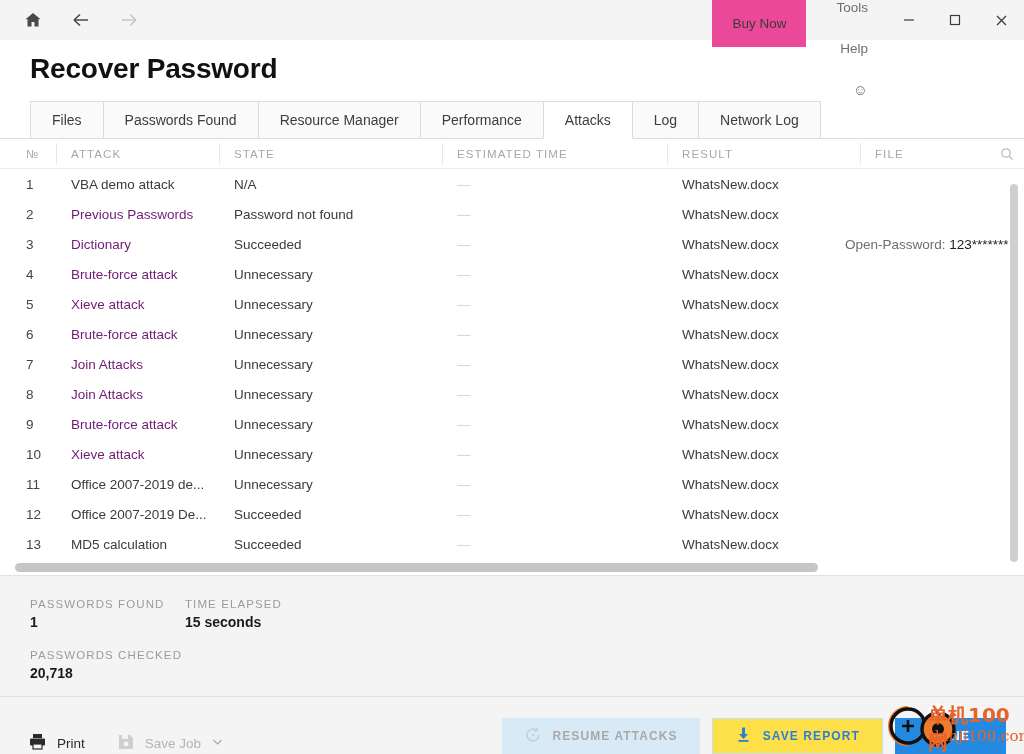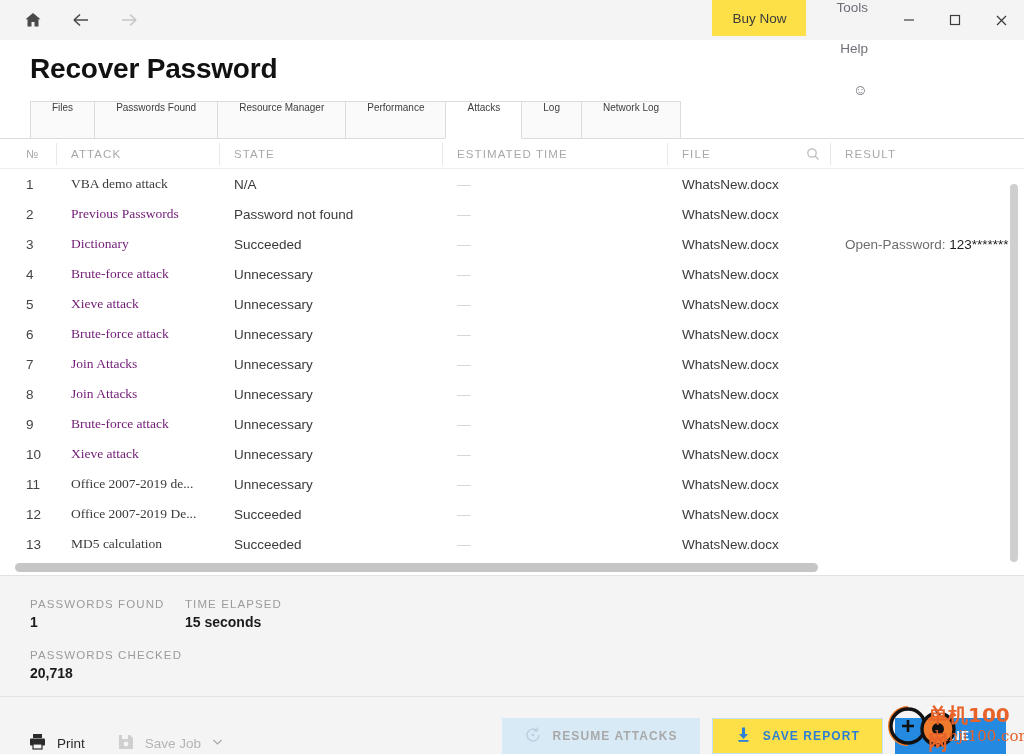--- a/index.html
+++ b/index.html
@@ -46,28 +46,28 @@
     color: #4a4a4a;
     cursor: pointer;
   }
   .tb-icon.disabled { color: #c6c6c6; cursor: default; }
   .tb-spacer { flex: 1 1 auto; }
   .tb-right {
     display: flex;
     align-items: stretch;
   }
   .buy-now {
-    background: #fde047;
+    background: #ec4899;
     color: #3b3b3b;
     font-size: 13.5px;
     display: flex;
     align-items: center;
     justify-content: center;
     padding: 0 20px;
-    height: 36px;
+    height: 47px;
     cursor: pointer;
     border: none;
     font-family: "Liberation Sans", sans-serif;
   }
   .tb-menu {
     display: flex;
     align-items: flex-end;
     gap: 26px;
     padding: 0 18px 0 30px;
     flex-direction: column;
@@ -125,24 +125,24 @@
   .tabs::after {
     content: "";
     position: absolute;
     left: 0; right: 0; bottom: 0;
     height: 1px;
     background: #dcdcdc;
   }
   .tab {
     height: 38px;
     display: flex;
-    align-items: flex-start;
+    align-items: center;
     justify-content: center;
     padding: 0 21px;
-    font-size: 10px;
+    font-size: 14px;
     color: #3d3d3d;
     background: #fafafa;
     border: 1px solid #dcdcdc;
     border-bottom: 1px solid #dcdcdc;
     margin-right: -1px;
     cursor: pointer;
     position: relative;
     z-index: 1;
     white-space: nowrap;
   }
@@ -195,21 +195,21 @@
   }
   .row {
     display: flex;
     height: 30px;
     align-items: center;
     font-size: 13.5px;
     color: #3b3b3b;
   }
   .cell { padding-left: 14px; overflow: hidden; white-space: nowrap; }
   .cell.num    { width: 57px; padding-left: 26px; color: #444; }
-  .cell.attack { width: 163px; font-family: Liberation Serif, serif; }
+  .cell.attack { width: 163px; }
   .cell.state  { width: 223px; }
   .cell.est    { width: 225px; color: #d2d2d2; }
   .cell.file   { width: 163px; }
   .cell.result { flex: 1 1 auto; color: #6d6d6d; padding-left: 14px; }
   .cell.result .pw { color: #1d1d1d; font-weight: normal; }
   .link { color: #701a75; cursor: pointer; }
 
   
   .hscroll {
     position: absolute;
@@ -419,30 +419,30 @@
         <span>Network Log</span>
       </div>
     </div>
 
   <div class="table-wrap">
     <div class="thead">
       <div class="th num">№</div>
       <div class="th attack">ATTACK</div>
       <div class="th state">STATE</div>
       <div class="th est">ESTIMATED TIME</div>
+      <div class="th result">RESULT</div>
       <div class="th file">
         <span>FILE</span>
         <span class="search-ico">
           <svg width="14" height="14" viewBox="0 0 14 14" fill="none" stroke="currentColor" stroke-width="1.3">
               <circle cx="6" cy="6" r="4.2"></circle>
               <path d="M9.2 9.2L12.5 12.5"></path>
             </svg>
         </span>
       </div>
-      <div class="th result">RESULT</div>
     </div>
     <div class="tbody" id="tbody">
         <div class="row">
           <div class="cell num"><span>1</span></div>
           <div class="cell attack"><span>VBA demo attack</span></div>
           <div class="cell state"><span>N/A</span></div>
           <div class="cell est"><span>—</span></div>
           <div class="cell file"><span>WhatsNew.docx</span></div>
           <div class="cell result"></div>
         </div>

